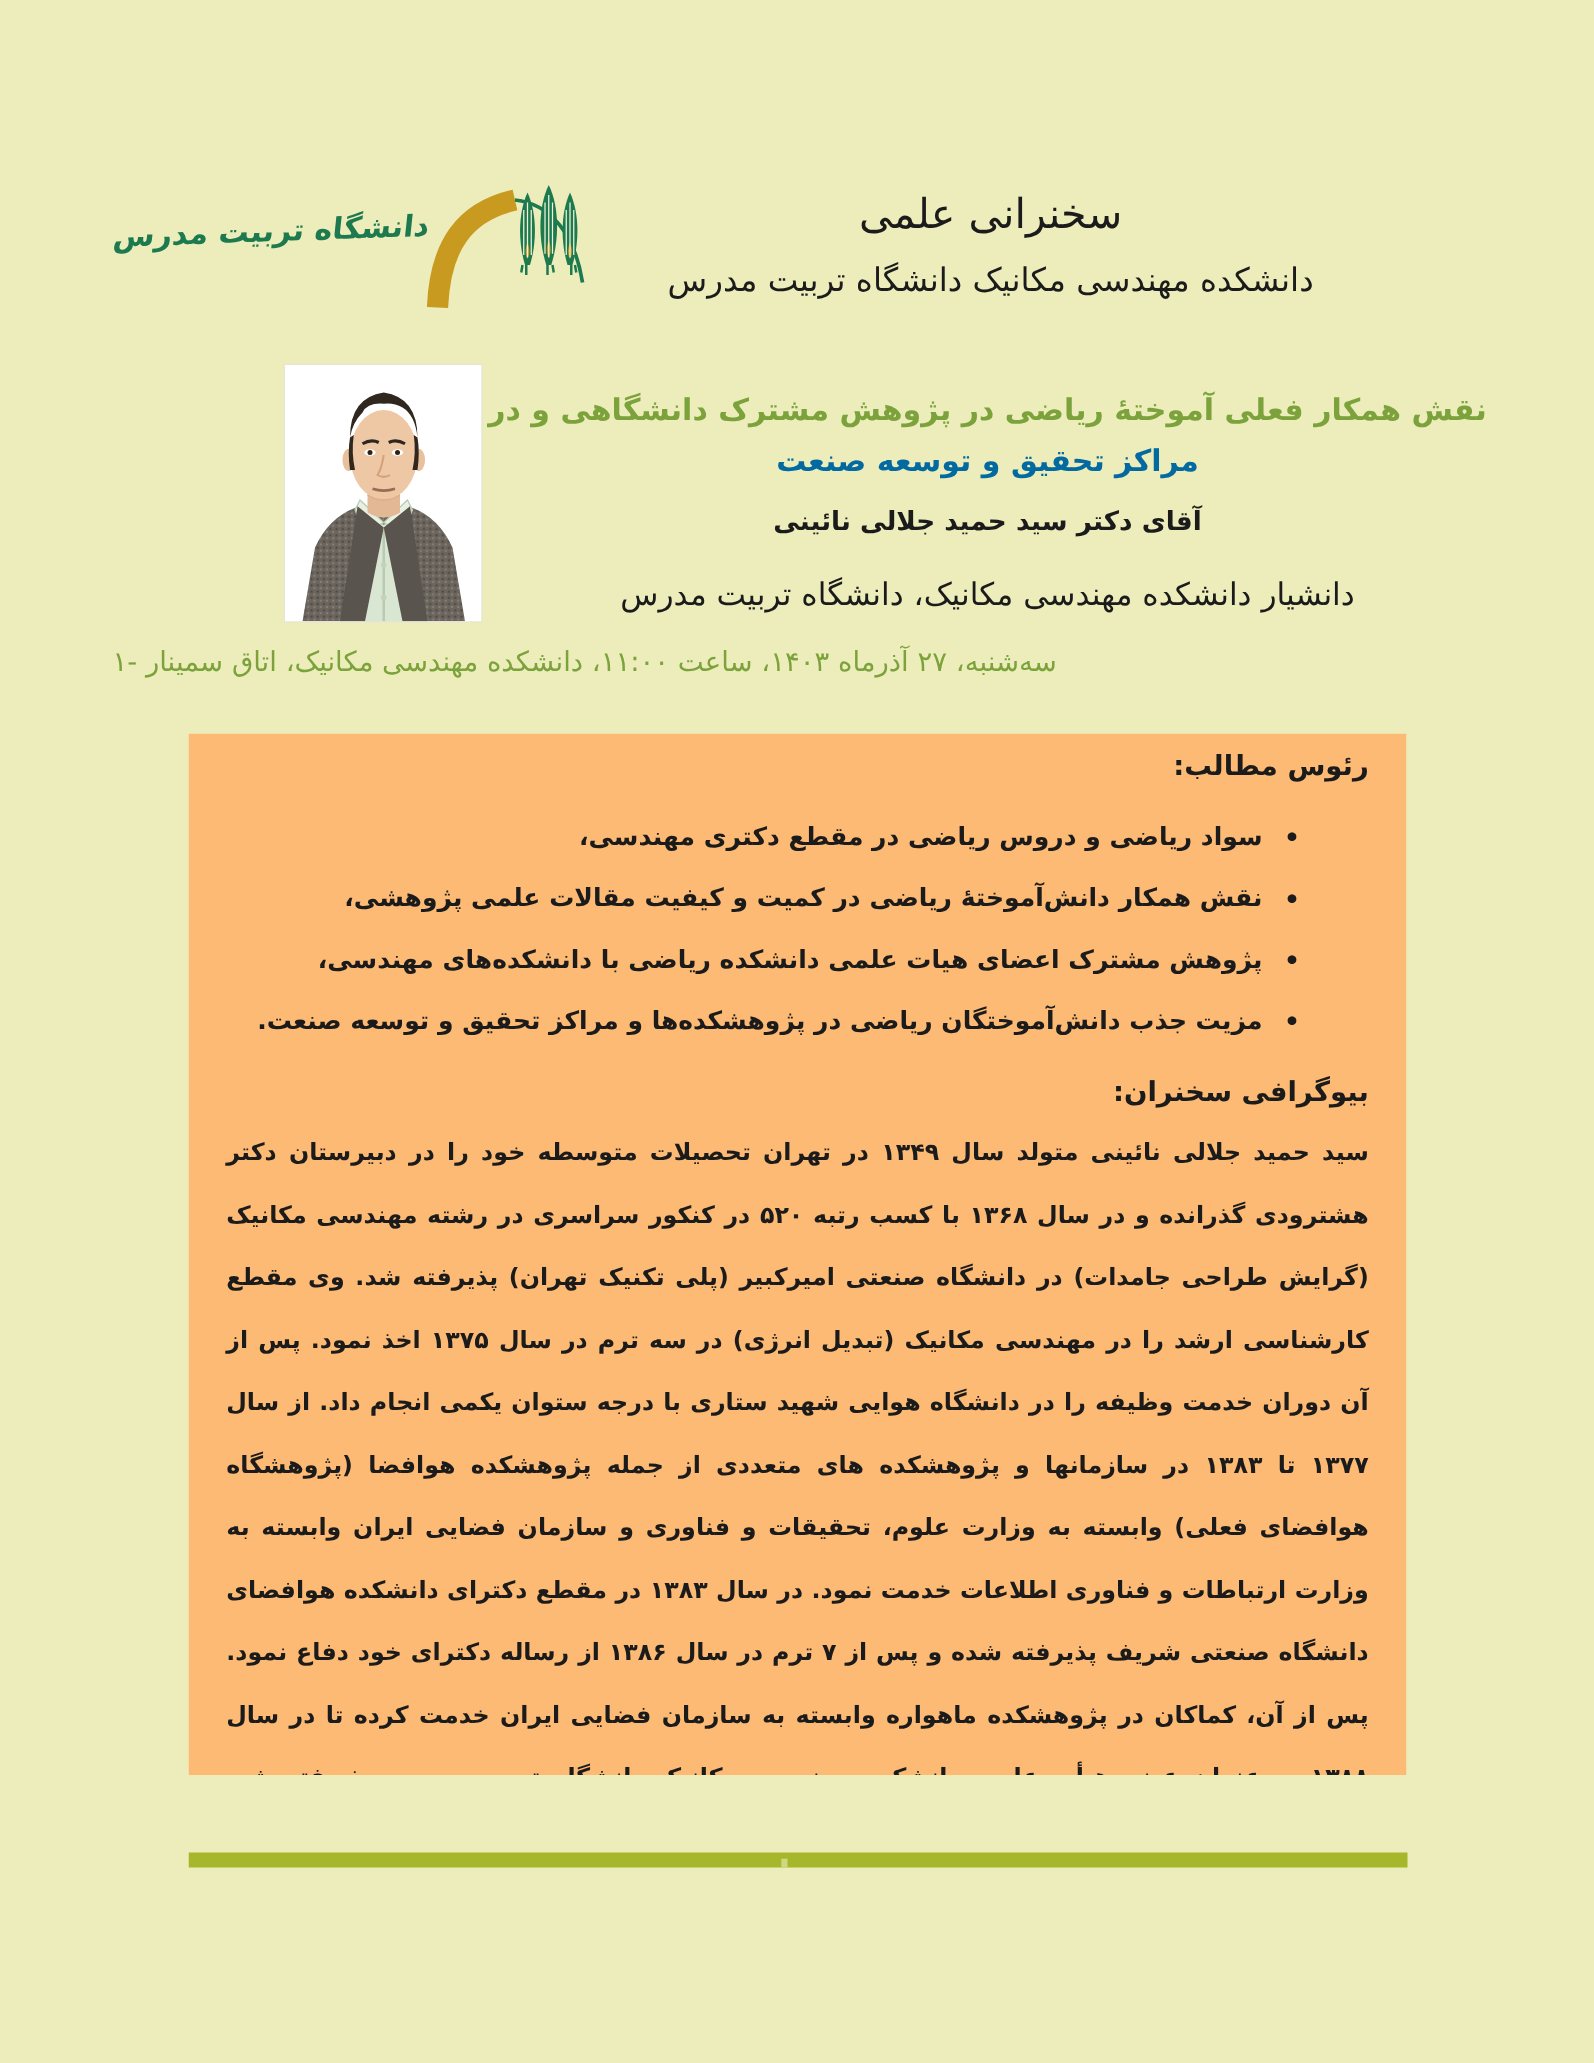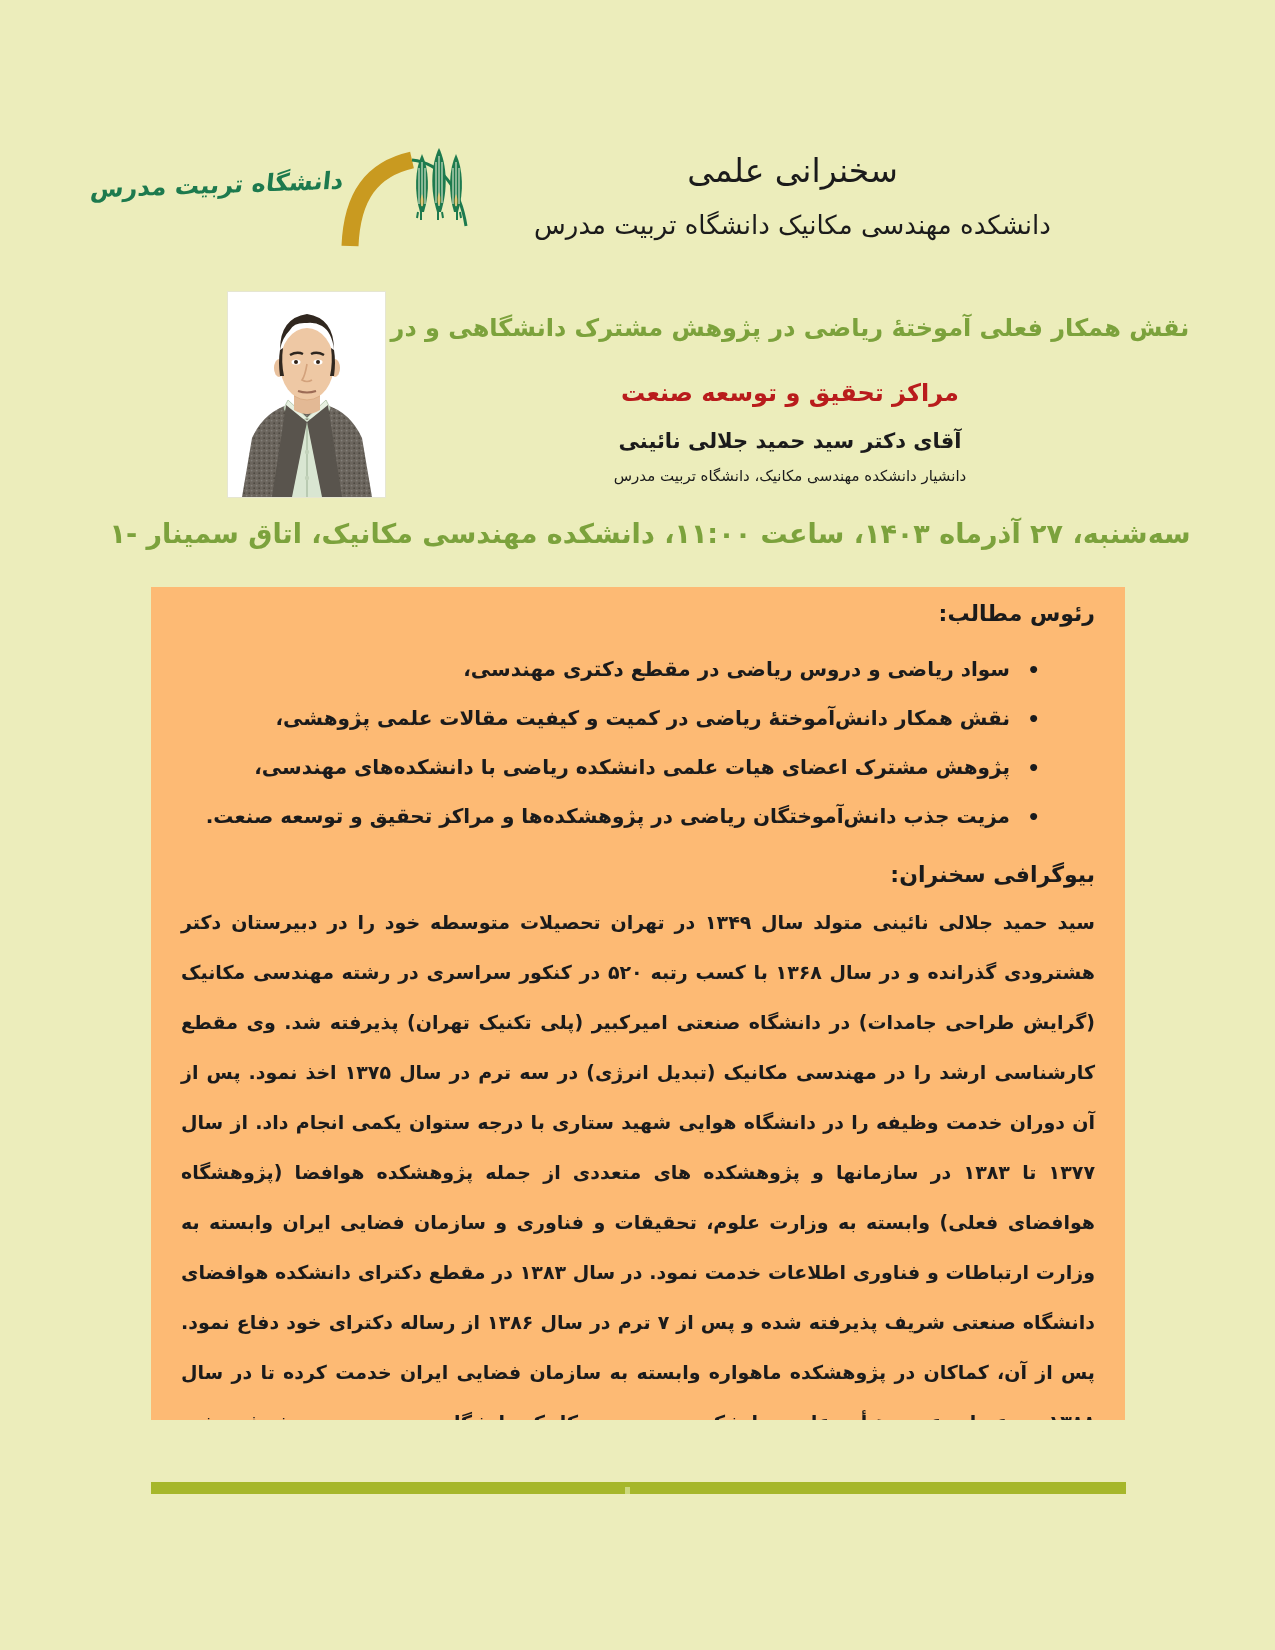--- a/index.html
+++ b/index.html
@@ -28,29 +28,29 @@
   .header-title{font-size:33px;font-weight:normal;line-height:46px;}
   .header-subtitle{font-size:26px;font-weight:normal;margin-top:16px;}
 
   
   .photo{position:absolute;left:228px;top:292px;width:157px;height:205px;background:#ffffff;box-shadow:0 0 0 1px #e6e6d2;}
   .photo svg{display:block;}
 
   
   .talk-block{position:absolute;left:390px;top:312px;width:800px;text-align:center;direction:rtl;}
   .talk-title{color:#7ca23c;font-size:24px;font-weight:bold;line-height:33px;}
-  .talk-title2{color:#b91c1c;font-size:24px;font-weight:bold;margin-top:34px;}
+  .talk-title2{color:#0369a1;font-size:24px;font-weight:bold;margin-top:10px;}
   .speaker-name{color:#1b1b1b;font-size:21px;font-weight:bold;margin-top:22px;}
-  .speaker-affiliation{color:#1b1b1b;font-size:15px;font-weight:normal;margin-top:14px;}
+  .speaker-affiliation{color:#1b1b1b;font-size:25px;font-weight:normal;margin-top:32px;}
 
   
   .date-line{
     position:absolute;left:90px;top:518px;width:1120px;
-    text-align:center;direction:rtl;
-    color:#7ca23c;font-size:27px;font-weight:bold;
+    text-align:left;direction:rtl;
+    color:#7ca23c;font-size:22px;font-weight:normal;
   }
 
   
   .content-box{
     position:absolute;left:151px;top:587px;width:974px;height:833px;
     background:#fdba74;box-sizing:border-box;
     padding:14px 30px 0 30px;direction:rtl;overflow:hidden;
   }
   .topics-heading{font-size:22px;font-weight:bold;}
   .topics-list{margin:30px 55px 0 0;padding:0;list-style:none;}

